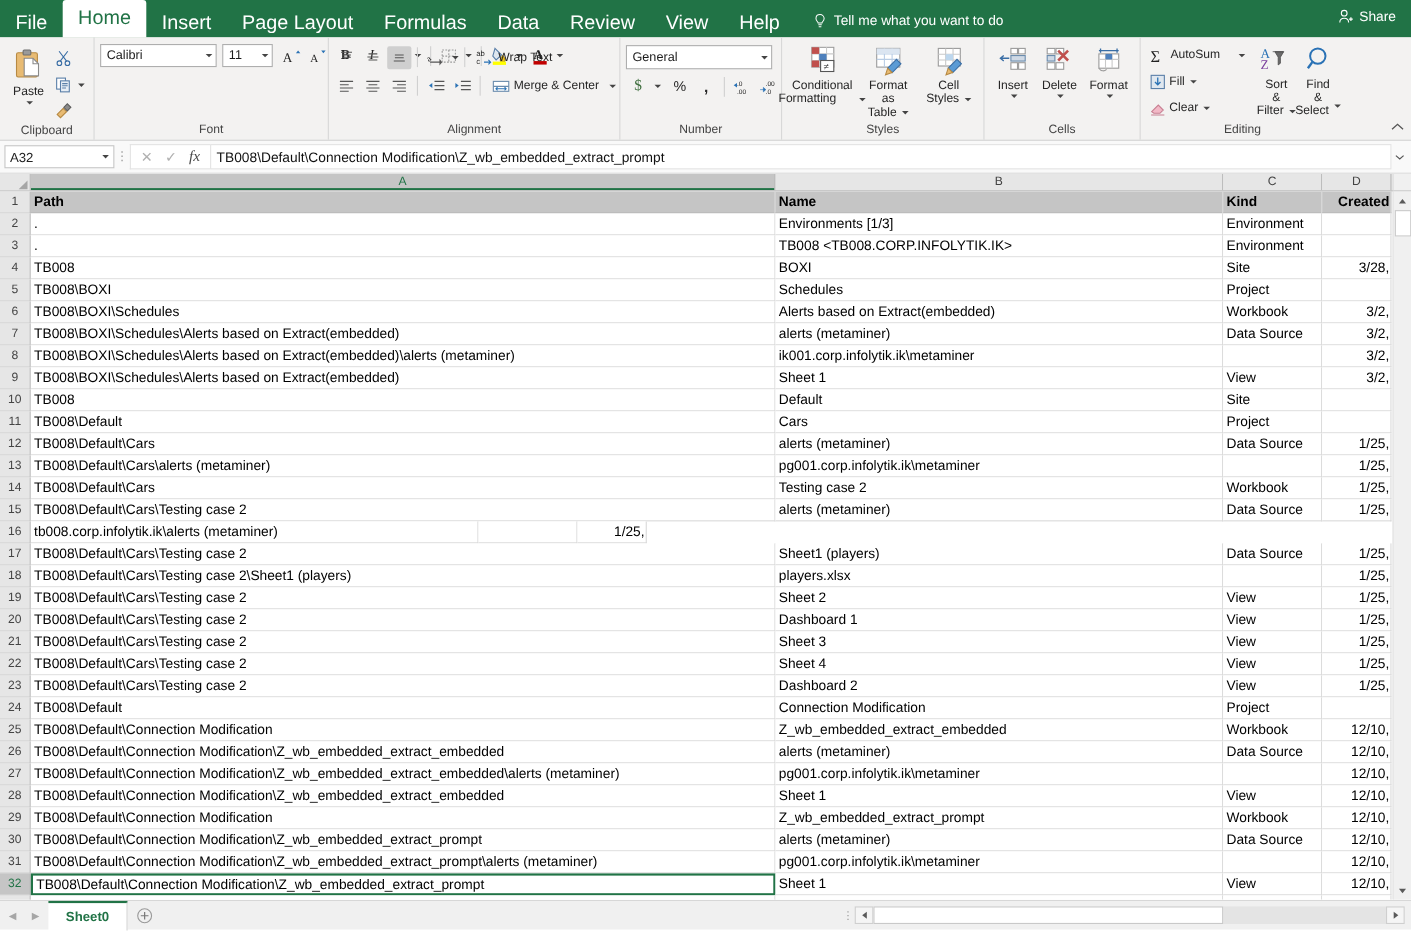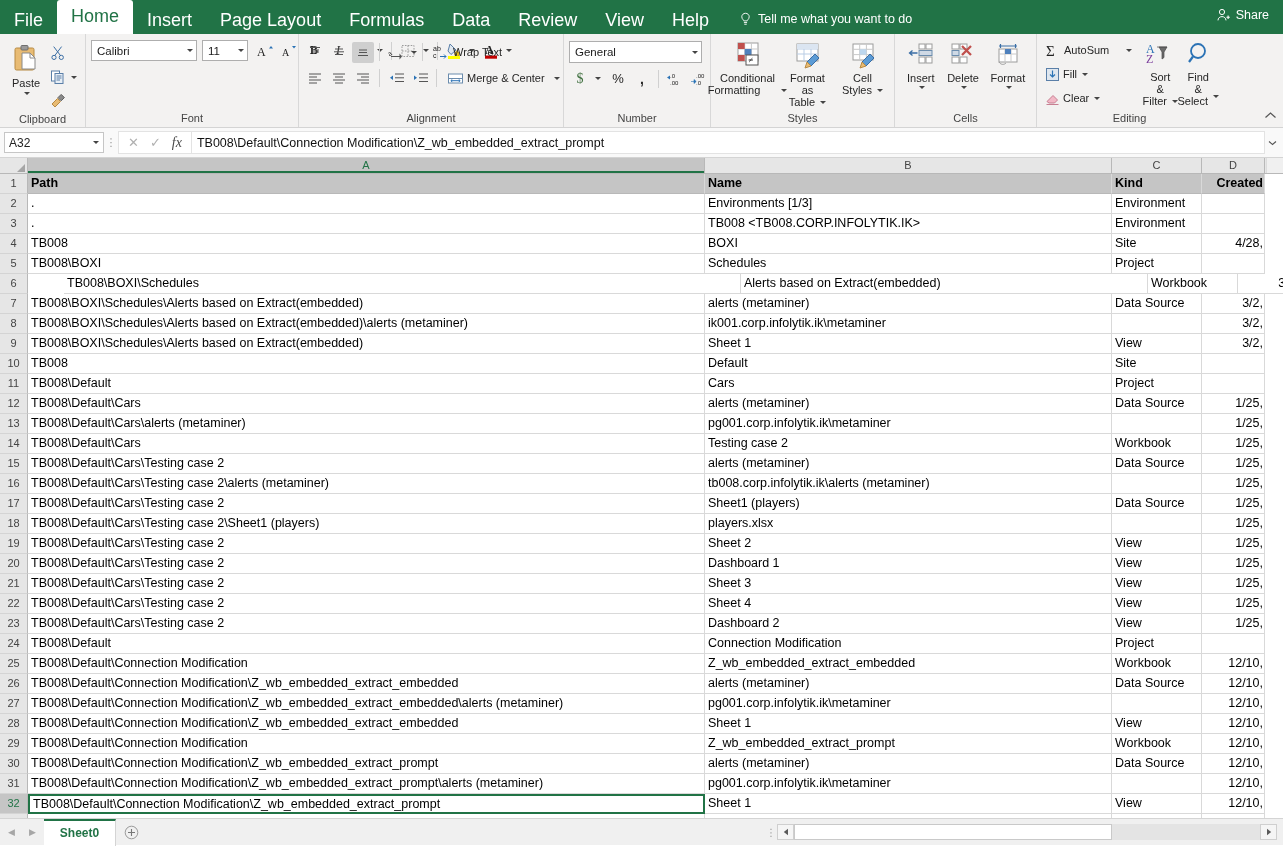--- a/index.html
+++ b/index.html
@@ -671,30 +671,30 @@
         <div class="grow">
           <div class="cell" style="width: 677px; min-width: 677px;">.</div>
           <div class="cell" style="width: 407px; min-width: 407px;">TB008 &lt;TB008.CORP.INFOLYTIK.IK&gt;</div>
           <div class="cell" style="width: 90px; min-width: 90px;">Environment</div>
           <div class="cell num" style="width: 63px; min-width: 63px;"></div>
         </div>
         <div class="grow">
           <div class="cell" style="width: 677px; min-width: 677px;">TB008</div>
           <div class="cell" style="width: 407px; min-width: 407px;">BOXI</div>
           <div class="cell" style="width: 90px; min-width: 90px;">Site</div>
-          <div class="cell num" style="width: 63px; min-width: 63px;">4/28,</div>
+          <div class="cell num" style="width: 63px; min-width: 63px;">3/28,</div>
         </div>
         <div class="grow">
           <div class="cell" style="width: 677px; min-width: 677px;">TB008\BOXI</div>
           <div class="cell" style="width: 407px; min-width: 407px;">Schedules</div>
           <div class="cell" style="width: 90px; min-width: 90px;">Project</div>
           <div class="cell num" style="width: 63px; min-width: 63px;"></div>
         </div>
         <div class="grow">
-          <div class="cell" style="width: 677px; min-width: 677px; margin-left: 36px;">TB008\BOXI\Schedules</div>
+          <div class="cell" style="width: 677px; min-width: 677px;">TB008\BOXI\Schedules</div>
           <div class="cell" style="width: 407px; min-width: 407px;">Alerts based on Extract(embedded)</div>
           <div class="cell" style="width: 90px; min-width: 90px;">Workbook</div>
           <div class="cell num" style="width: 63px; min-width: 63px;">3/2,</div>
         </div>
         <div class="grow">
           <div class="cell" style="width: 677px; min-width: 677px;">TB008\BOXI\Schedules\Alerts based on Extract(embedded)</div>
           <div class="cell" style="width: 407px; min-width: 407px;">alerts (metaminer)</div>
           <div class="cell" style="width: 90px; min-width: 90px;">Data Source</div>
           <div class="cell num" style="width: 63px; min-width: 63px;">3/2,</div>
         </div>
@@ -740,21 +740,20 @@
           <div class="cell" style="width: 90px; min-width: 90px;">Workbook</div>
           <div class="cell num" style="width: 63px; min-width: 63px;">1/25,</div>
         </div>
         <div class="grow">
           <div class="cell" style="width: 677px; min-width: 677px;">TB008\Default\Cars\Testing case 2</div>
           <div class="cell" style="width: 407px; min-width: 407px;">alerts (metaminer)</div>
           <div class="cell" style="width: 90px; min-width: 90px;">Data Source</div>
           <div class="cell num" style="width: 63px; min-width: 63px;">1/25,</div>
         </div>
         <div class="grow">
-          <div class="cell" style="width: 677px; min-width: 677px;">TB008\Default\Cars\Testing case 2\alerts (metaminer)</div>
           <div class="cell" style="width: 407px; min-width: 407px;">tb008.corp.infolytik.ik\alerts (metaminer)</div>
           <div class="cell" style="width: 90px; min-width: 90px;"></div>
           <div class="cell num" style="width: 63px; min-width: 63px;">1/25,</div>
         </div>
         <div class="grow">
           <div class="cell" style="width: 677px; min-width: 677px;">TB008\Default\Cars\Testing case 2</div>
           <div class="cell" style="width: 407px; min-width: 407px;">Sheet1 (players)</div>
           <div class="cell" style="width: 90px; min-width: 90px;">Data Source</div>
           <div class="cell num" style="width: 63px; min-width: 63px;">1/25,</div>
         </div>

